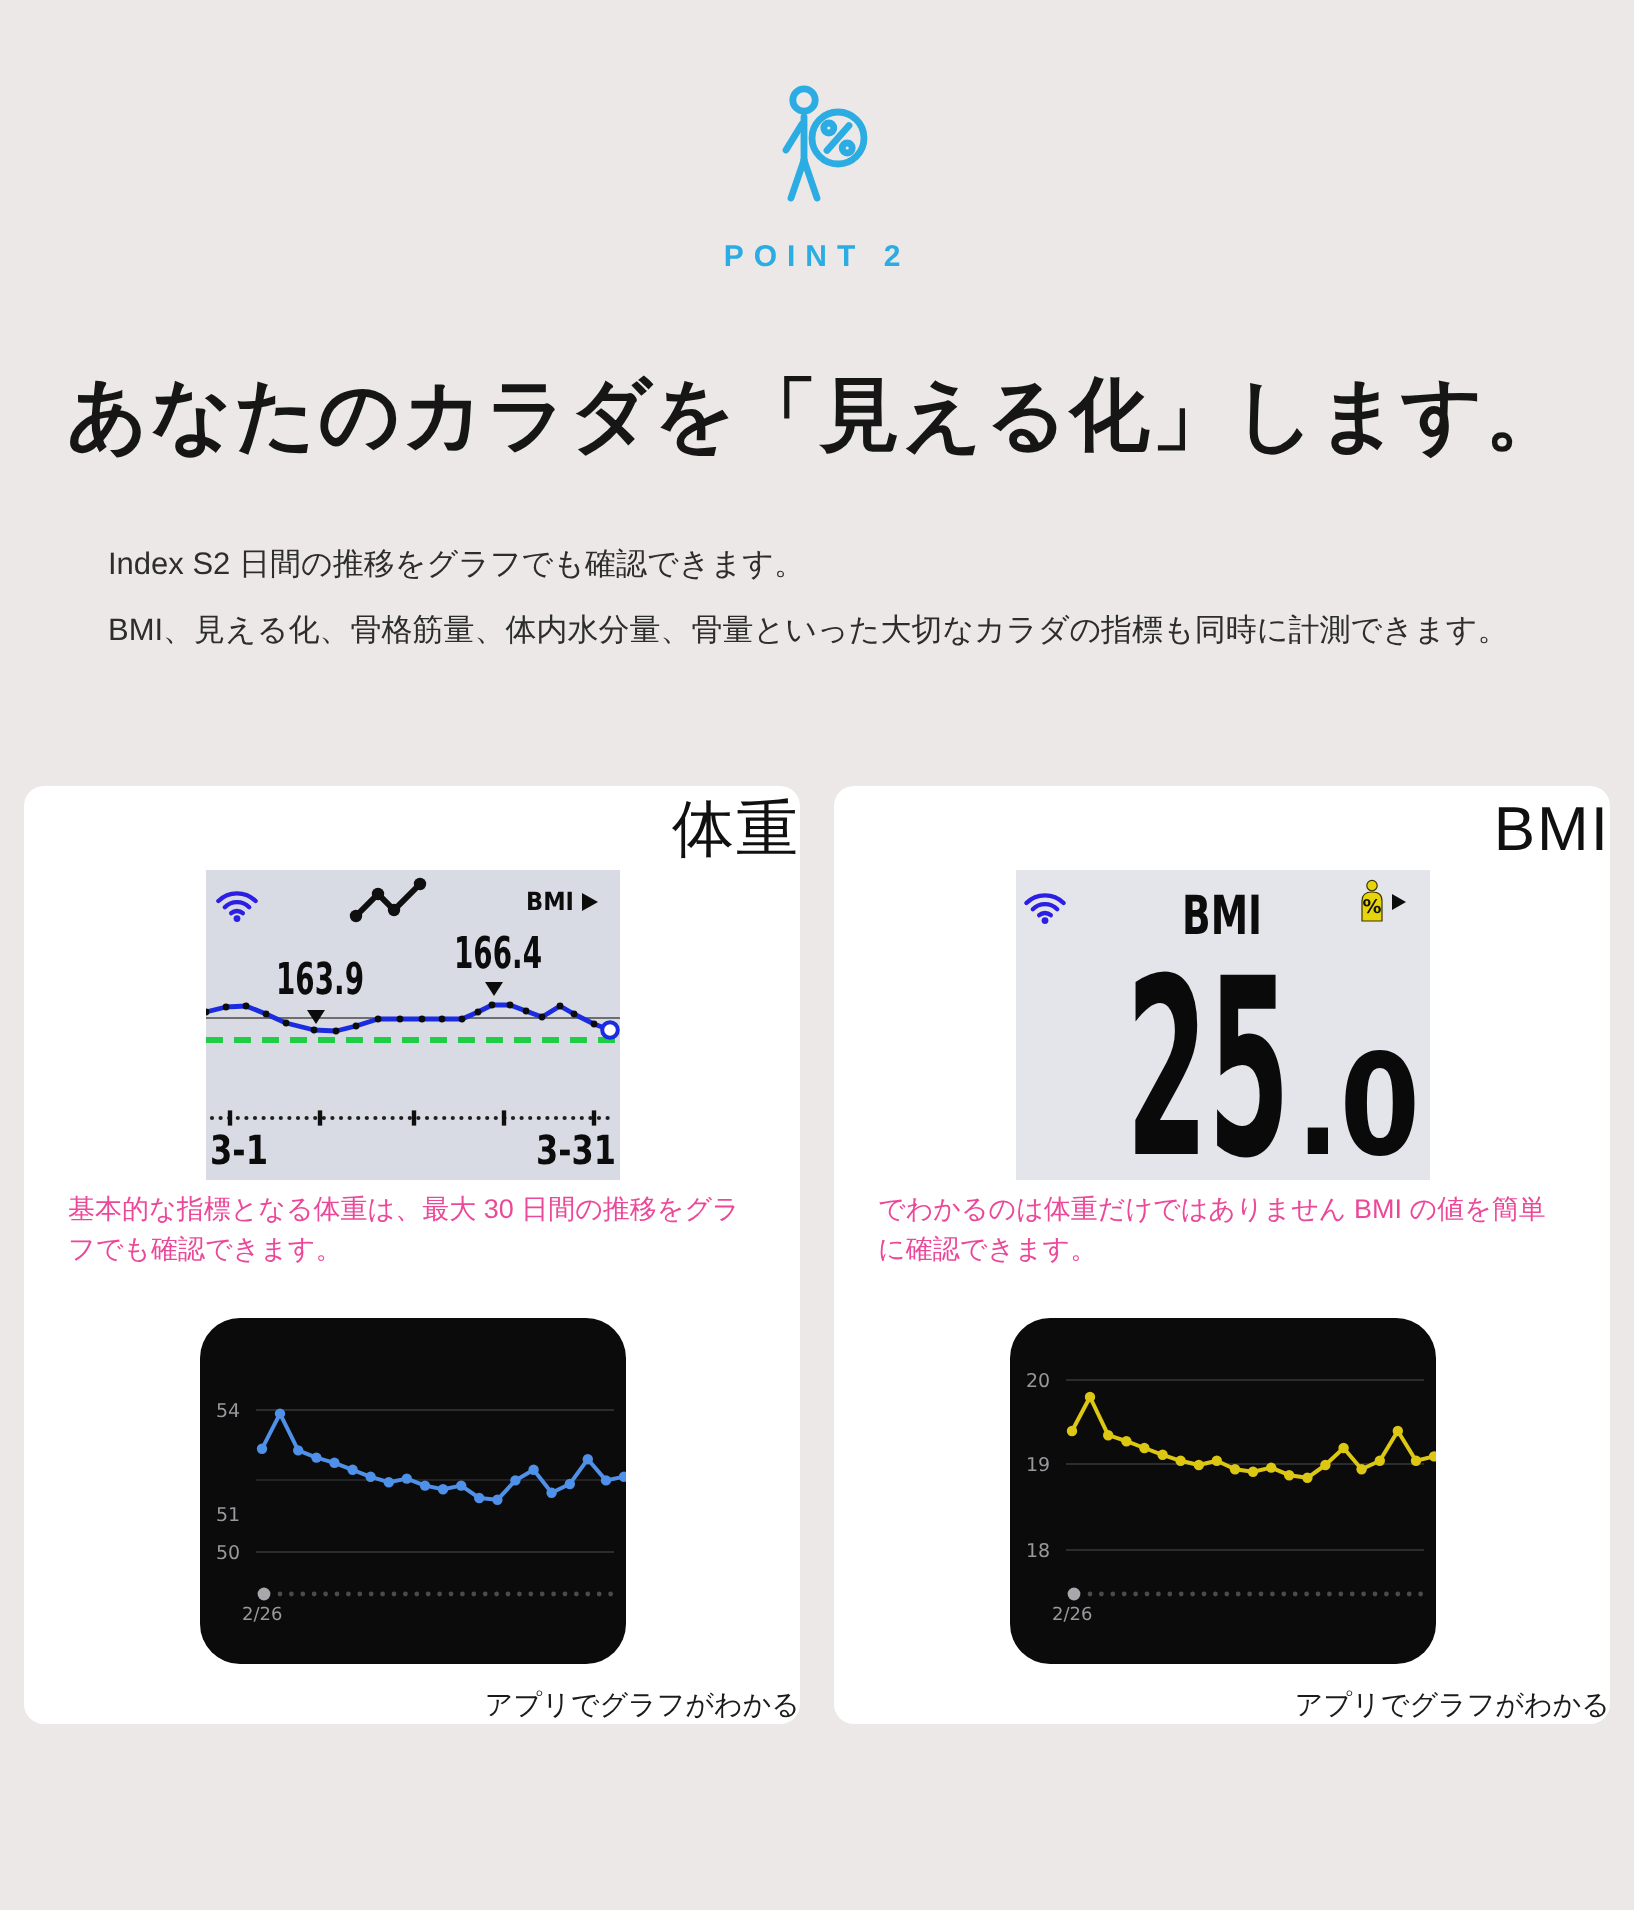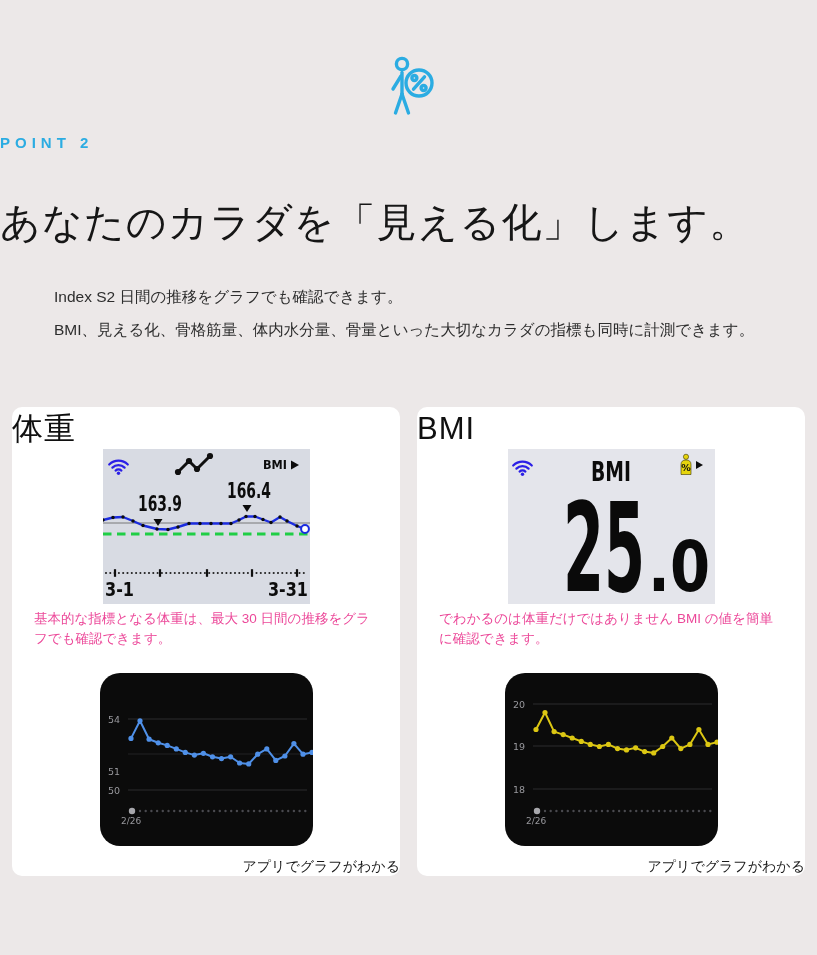--- a/index.html
+++ b/index.html
@@ -1,26 +1,26 @@
 <!DOCTYPE html>
 <html><head>
 <meta charset="utf-8">
 <style>
   html,body{margin:0;padding:0}
   .page{position:relative;width:817px;height:955px;background:#ECE8E8;overflow:hidden;
         font-family:"Liberation Sans","DejaVu Sans",sans-serif;}
-  .hero{text-align:left;padding-top:56px}
+  .hero{text-align:center;padding-top:42px}
   .hero svg{display:block;margin:0 auto}
   .eyebrow{margin-top:14px;font-size:15px;font-weight:bold;letter-spacing:5px;color:#2BACE2}
-  h1.title{margin:48px 0 0;font-size:40px;font-weight:400;color:#161616;
+  h1.title{margin:48px 0 0;text-align:center;font-size:40px;font-weight:700;color:#161616;
            letter-spacing:1px;line-height:47px}
   .intro{margin:34px 20px 0 54px;font-size:15.5px;line-height:33px;color:#2D2D2D}
   .cards{display:flex;gap:17px;margin:61px 12px 0}
   .card{flex:1;background:#FFFFFF;border-radius:10px;height:469px;overflow:hidden}
-  .card h2{margin:5px 0 0;text-align:left;font-size:31px;font-weight:500;color:#101010;
+  .card h2{margin:5px 0 0;text-align:right;font-size:31px;font-weight:500;color:#101010;
            line-height:34px;letter-spacing:1px}
   .screen{width:207px;height:155px;margin:3px auto 0}
   .desc{margin:5px 22px 0;font-size:13.5px;line-height:19.5px;color:#ec4899}
   .appchart{width:213px;height:173px;margin:25px auto 0}
   .caption{margin:12px 0 0;text-align:right;font-size:14px;color:#1B1B1B}
   .screen svg text,.appchart svg text{font-family:"DejaVu Sans","Liberation Sans",sans-serif}
 </style>
 </head>
 <body>
 

